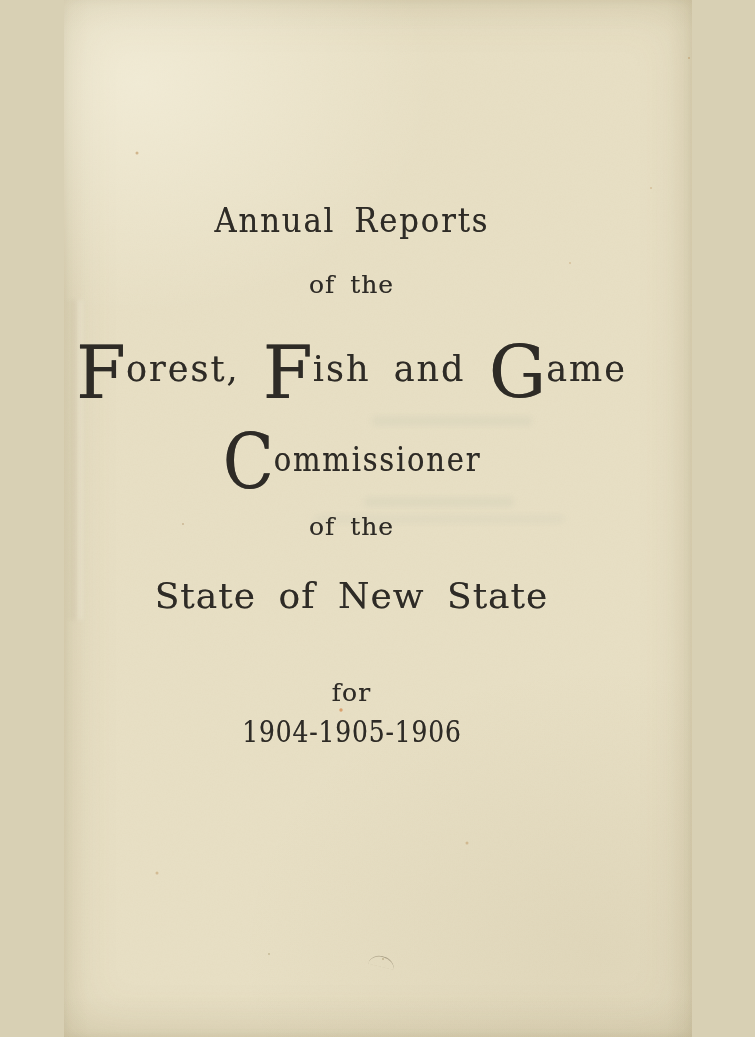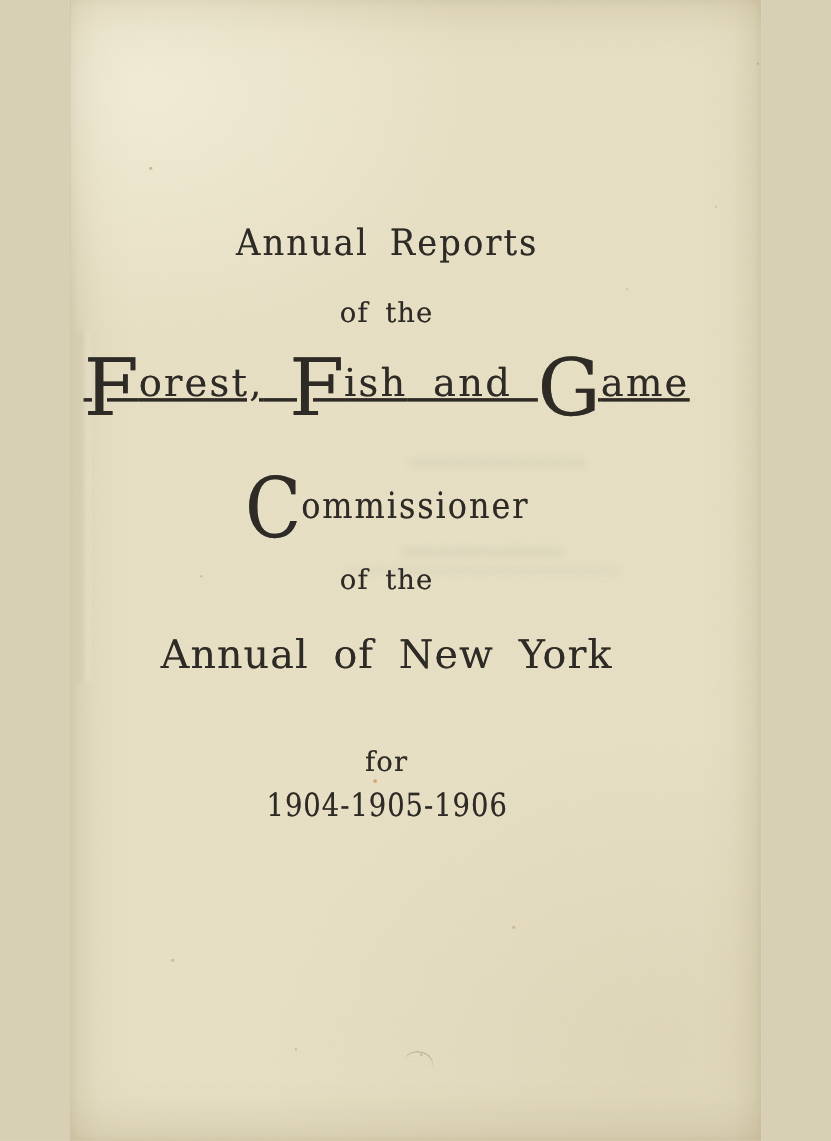--- a/index.html
+++ b/index.html
@@ -115,25 +115,24 @@
     word-spacing: 8px;
     transform: scaleX(0.93);
   }
   .of-the-upper {
     top: 272px;
     font-size: 25px;
     word-spacing: 6px;
     letter-spacing: 1px;
   }
   .main-title-1 {
-    top: 332px;
+    top: 352px;
     font-size: 35px;
     letter-spacing: 2px;
     word-spacing: 10px;
-    text-decoration: underline;
   }
   .main-title-2 {
     top: 443px;
     font-size: 33px;
     letter-spacing: 2px;
     transform: scaleX(0.88);
   }
   .dropcap {
     font-size: 72px;
     line-height: 0;
@@ -210,21 +209,21 @@
 
   <div class="line main-title-2">
     <span class="word"><span class="dropcap-large">C</span><span>ommissioner</span></span>
   </div>
 
   <div class="line of-the-lower">
     <span>of the</span>
   </div>
 
   <div class="line jurisdiction">
-    <span>Annual of New York</span>
+    <span>State of New State</span>
   </div>
 
   <div class="line for-line">
     <span>for</span>
   </div>
 
   <div class="line years-line">
     <span>1904-1905-1906</span>
   </div>
 

